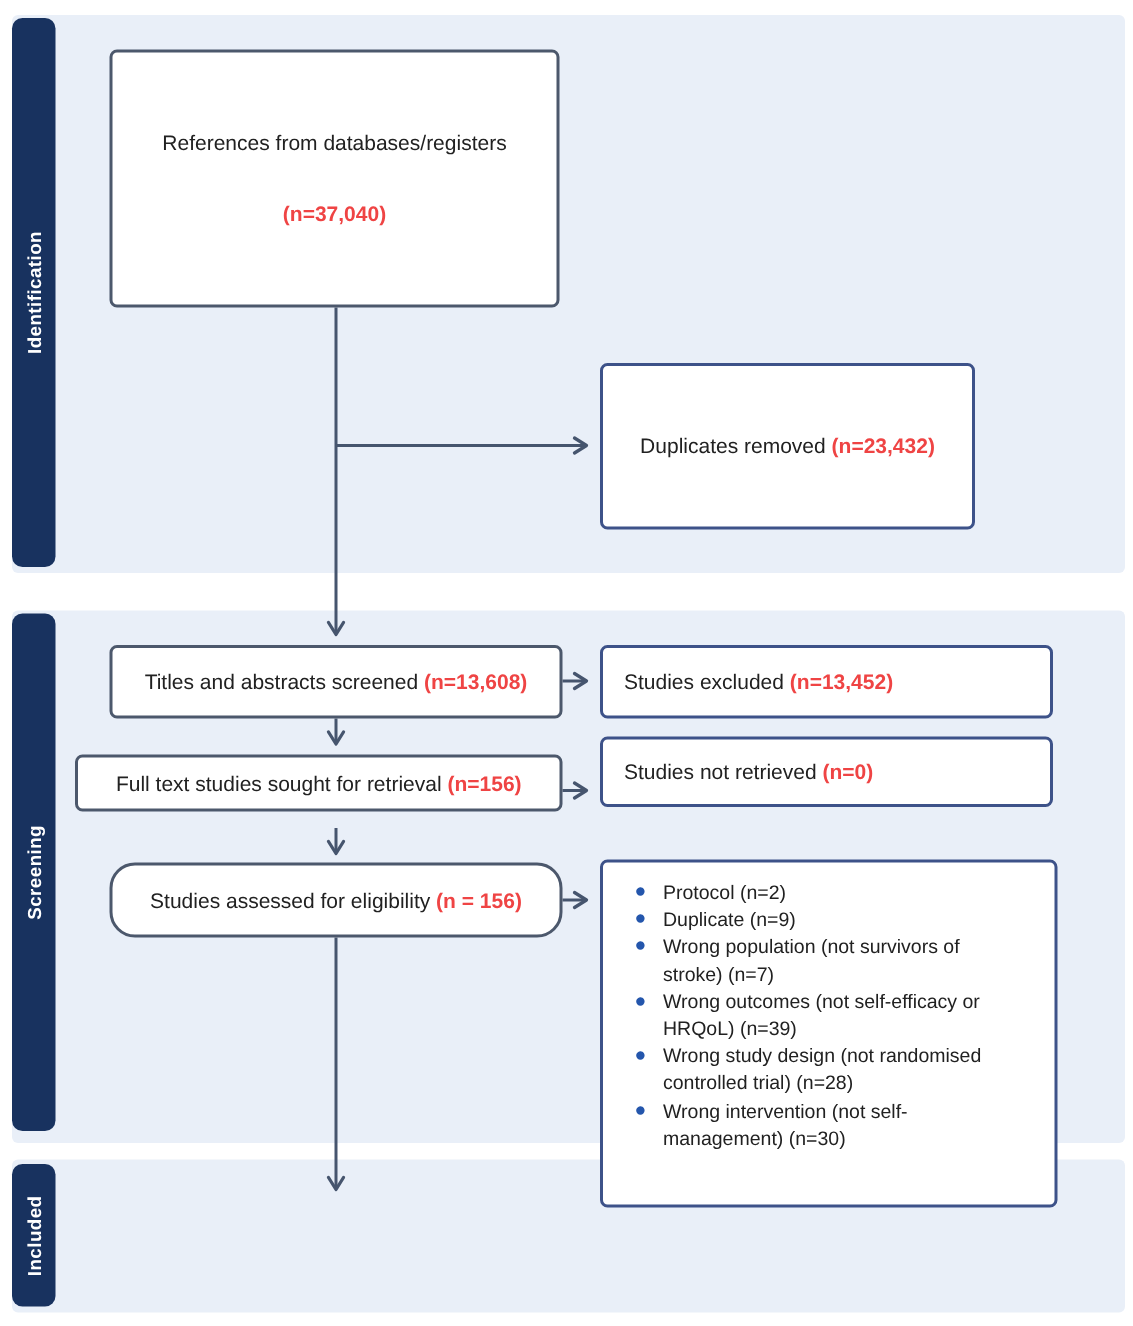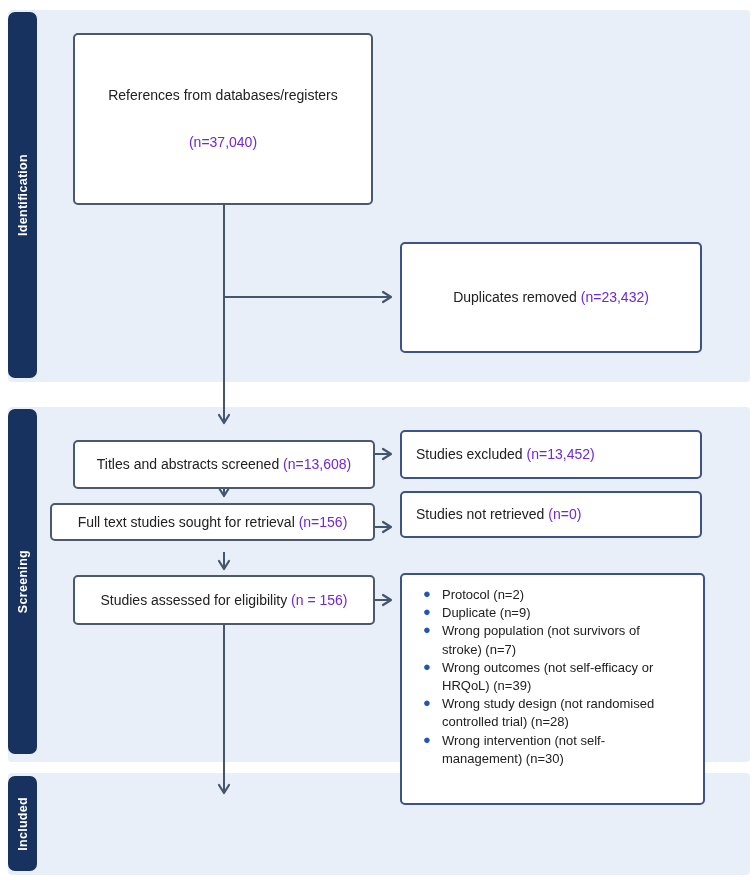--- a/index.html
+++ b/index.html
@@ -70,30 +70,30 @@
     display: flex;
     flex-direction: column;
     justify-content: center;
     font-size: 14px;
     line-height: 1.35;
     gap: 28px;
   }
   .box.right-col { border-color: #3D5289; }
   .box.center-text { align-items: center; text-align: center; }
   .box.left-text { align-items: flex-start; padding-left: 14px; padding-right: 10px; }
-  .n-blue { color: #6d28d9; font-weight: normal; }
+  .n-blue { color: #ef4444; font-weight: bold; }
   .inline-n { margin-left: 0.28em; }
 
   .box-references   { left: 73px;  top: 33px;  width: 300px; height: 172px; }
-  .box-duplicates   { left: 400px; top: 242px; width: 302px; height: 111px; }
-  .box-titles       { left: 73px;  top: 440px; width: 302px; height: 49px; }
+  .box-duplicates   { left: 400px; top: 242px; width: 250px; height: 111px; }
+  .box-titles       { left: 73px;  top: 430px; width: 302px; height: 49px; }
   .box-excl-screen  { left: 400px; top: 430px; width: 302px; height: 49px; }
   .box-fulltext     { left: 50px;  top: 503px; width: 325px; height: 38px; }
   .box-notretrieved { left: 400px; top: 491px; width: 302px; height: 47px; }
-  .box-assessed     { left: 73px;  top: 575px; width: 302px; height: 50px; }
+  .box-assessed     { left: 73px;  top: 575px; width: 302px; height: 50px; border-radius: 17px; }
   .box-excl-elig    { left: 400px; top: 573px; width: 305px; height: 232px;
                       justify-content: flex-start; padding: 9px 12px 8px 14px;
                       font-size: 13.5px; }
   .box-included     { left: 75px;  top: 800px; width: 300px; height: 56px; }
 
   .reasons {
     list-style: none;
     margin-top: 2px;
     font-size: 13px;
     line-height: 1.4;

